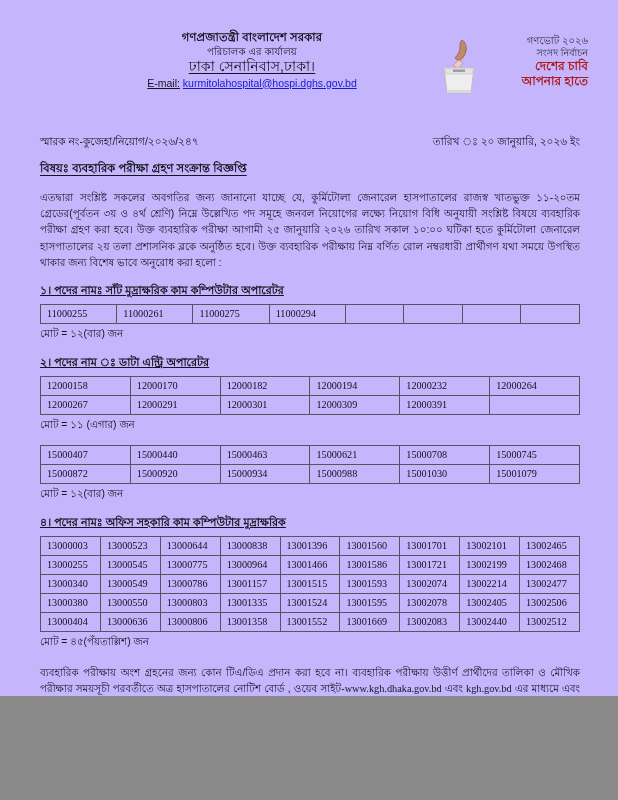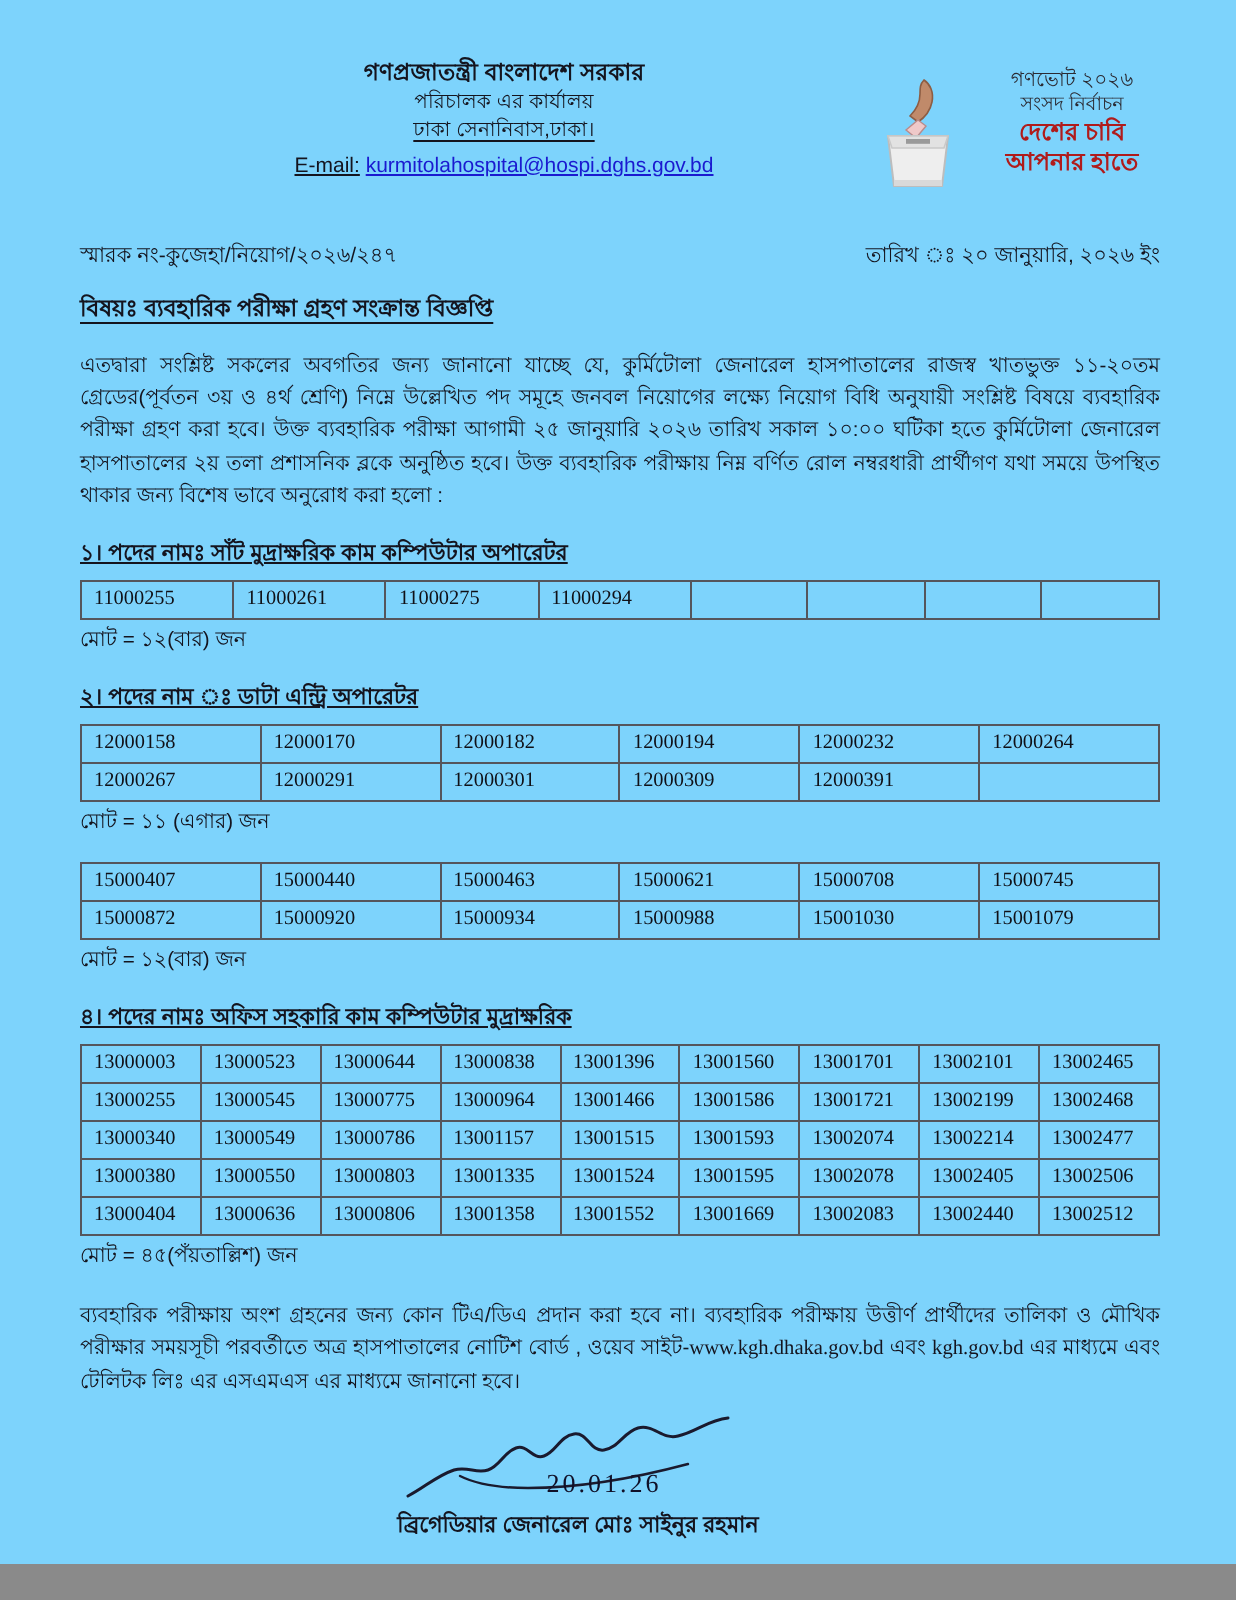--- a/index.html
+++ b/index.html
@@ -1,20 +1,20 @@
 <!DOCTYPE html>
 <html><head>
 <meta charset="utf-8">
 <style>
   html,body{margin:0;padding:0;background:#8a8a8a;}
   body{font-family:"Liberation Sans","DejaVu Sans",sans-serif;}
   .page{
     position:relative;
-    width:618px;height:782px;
-    background:#7dd3fc;
+    width:618px;height:696px;
+    background:#c4b5fd;
     overflow:hidden;
     box-sizing:border-box;
   }
   .sheet{
     position:absolute;
     left:0;top:0;right:0;bottom:0;
     padding:30px 26px 0 26px;
     box-sizing:border-box;
   }
 
@@ -28,49 +28,49 @@
   .org-line{
     font-size:10.5px;
     line-height:14.5px;
     color:#14141e;
     letter-spacing:.1px;
     white-space:nowrap;
   }
   .org-line.l1{font-size:11.5px;font-weight:bold;}
   .org-line.l2{font-size:10px;}
   .org-line.l3{font-size:10.5px;}
-  .org-line.l4{font-size:10px;text-decoration:underline;}
+  .org-line.l4{font-size:14px;text-decoration:underline;}
   .u{text-decoration:underline;text-underline-offset:2px;}
   .email-line{
     font-size:10.5px;line-height:16px;margin-top:1px;color:#14141e;
     white-space:nowrap;
   }
   .email-line .lbl{text-decoration:underline;}
   .email-line .addr{color:#1a1ad0;text-decoration:underline;}
 
   
   .logo{
     position:absolute;right:4px;top:-4px;
     width:150px;height:80px;
   }
   .logo-box{
     position:absolute;left:0;top:12px;width:42px;height:56px;
   }
   .logo-text{
-    position:absolute;left:46px;top:8px;width:104px;text-align:center;
+    position:absolute;left:46px;top:8px;width:104px;text-align:right;
   }
   .lt1{font-size:10px;line-height:13px;color:#2b2b33;white-space:nowrap;}
   .lt2{font-size:9.5px;line-height:12px;color:#2b2b33;white-space:nowrap;}
   .lt3{font-size:12px;line-height:15px;color:#b01b1b;font-weight:bold;white-space:nowrap;}
   .lt4{font-size:12px;line-height:15px;color:#b01b1b;font-weight:bold;white-space:nowrap;}
 
   
   .memo-row{
     display:flex;justify-content:space-between;align-items:flex-end;
-    margin-top:4px;
+    margin-top:18px;
     padding:0 12px 0 14px;
   }
   .memo-no,.memo-date{font-size:10.5px;color:#14141e;white-space:nowrap;}
 
   
   .subject{
     margin-top:9px;padding-left:14px;
     font-size:11.5px;font-weight:bold;color:#14141e;
   }
   .subject span{text-decoration:underline;text-underline-offset:2.5px;}

